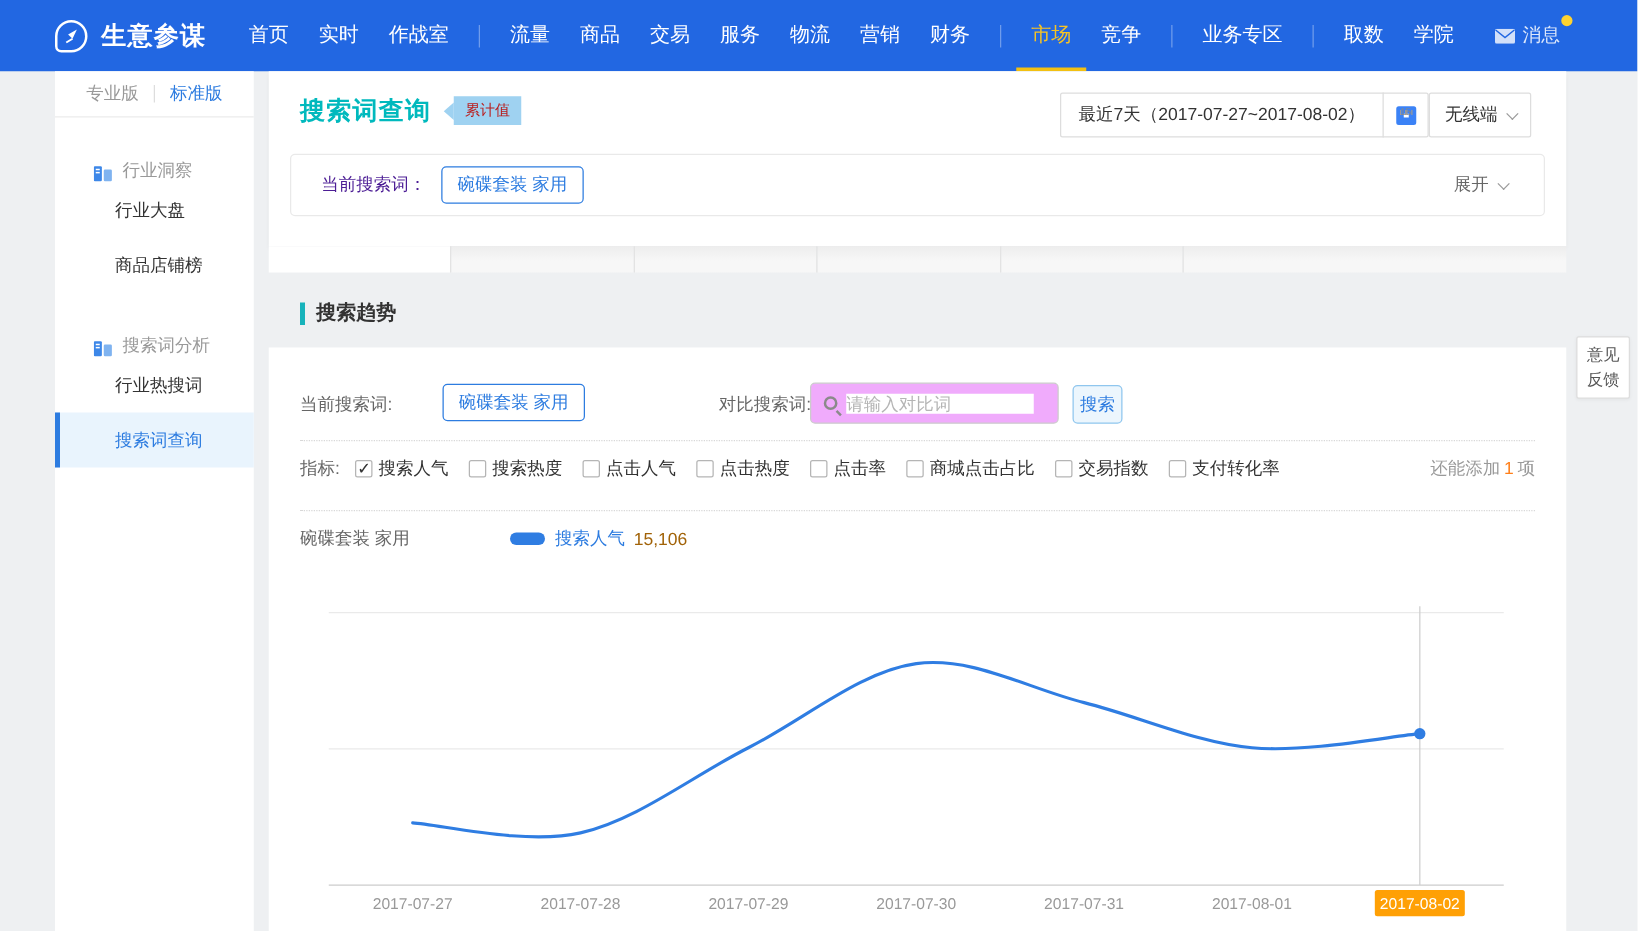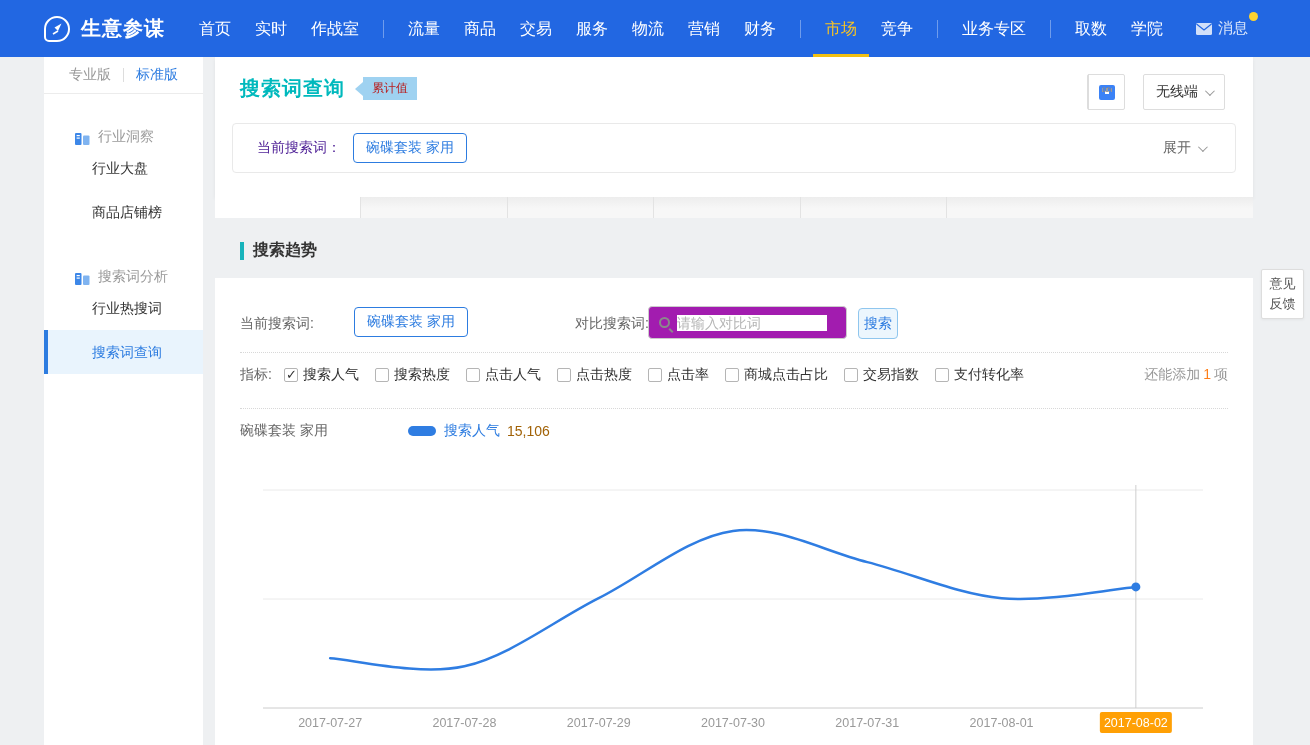--- a/index.html
+++ b/index.html
@@ -40,21 +40,21 @@
   .title-tag { display:flex; align-items:center; margin-left:10px; }
   .tag-arrow { width:0; height:0; border-top:7px solid transparent; border-bottom:7px solid transparent; border-right:8px solid #9fd2f1; }
   .tag-body { background:#9fd2f1; color:#b91c1c; font-size:12px; padding:3px 9px; }
   .hdr-controls { position:absolute; right:28px; top:17px; display:flex; align-items:center; }
   .date-btn { display:flex; align-items:center; border:1px solid #ddd; border-radius:2px; height:36px; background:#fff; cursor:pointer; }
   .date-text { font-size:14px; color:#333; padding:0 14px; }
   .cal-seg { width:36px; height:36px; border-left:1px solid #ddd; display:flex; align-items:center; justify-content:center; }
   .cal-icon { width:16px; height:15px; border:6px solid #3b82f6; border-radius:2px; position:relative; font-size:8px; color:#888; display:flex; align-items:flex-end; justify-content:center; }
   .cal-icon::before { content:""; position:absolute; top:-3px; left:2px; width:3px; height:4px; border-left:1px solid #9a9a9a; border-right:1px solid #9a9a9a; }
   .cal-icon::after { content:""; position:absolute; top:-3px; right:2px; width:3px; height:4px; border-left:1px solid #9a9a9a; border-right:1px solid #9a9a9a; }
-  .device-btn { display:flex; align-items:center; border:1px solid #ddd; border-radius:2px; height:36px; padding:0 12px; margin-left:18px; font-size:14px; color:#333; background:#fff; cursor:pointer; }
+  .device-btn { display:flex; align-items:center; border:1px solid #ddd; border-radius:2px; height:36px; padding:0 12px; font-size:14px; color:#333; background:#fff; cursor:pointer; }
   .chev { width:7px; height:7px; border-right:1px solid #999; border-bottom:1px solid #999; transform:rotate(45deg) translateY(-2px); margin-left:7px; }
   .current-box { position:absolute; left:17px; right:17px; top:66px; height:50px; border:1px solid #e9e9e9; border-radius:4px; display:flex; align-items:center; }
   .current-label { margin-left:24px; font-size:14px; color:#4c1d95; }
   .kw-chip { border:1px solid #2d7ce0; color:#2d7ce0; font-size:14px; border-radius:4px; padding:5px 12px; margin-left:12px; background:#fff; cursor:pointer; }
   .expand-link { position:absolute; right:30px; display:flex; align-items:center; font-size:14px; color:#666; cursor:pointer; }
 
   
   .tab-strip { position:absolute; left:215px; top:197px; width:1038px; height:21px; display:flex; }
   .tab-seg { background:linear-gradient(#ededed,#f7f7f7 55%); border-left:1px solid #e3e3e3; }
   .tab-seg.active { background:#fff; border-left:none; }
@@ -64,21 +64,21 @@
   .section-title { position:absolute; left:240px; top:240px; display:flex; align-items:center; }
   .teal-bar { width:4px; height:18px; background:#17b3bb; margin-right:9px; }
   .section-title span { font-size:16px; font-weight:bold; color:#333; }
 
   
   .trend-card { position:absolute; left:215px; top:278px; width:1038px; height:605px; background:#fff; }
   .row-search { position:absolute; left:25px; right:25px; top:28px; height:36px; }
   .row-search .lbl { position:absolute; left:0; top:0; line-height:34px; font-size:14px; color:#666; }
   .row-search .chip2 { position:absolute; left:102px; top:1px; }
   .lbl-compare { position:absolute; left:335px; top:0; line-height:34px; font-size:14px; color:#666; }
-  .cmp-input { position:absolute; left:408px; top:0; width:199px; height:33px; border:1px solid #ccc; border-radius:4px; background:#a21caf; display:flex; align-items:center; padding-left:10px; }
+  .cmp-input { position:absolute; left:408px; top:0; width:199px; height:33px; border:1px solid #ccc; border-radius:4px; background:#f0abfc; display:flex; align-items:center; padding-left:10px; }
   .mag { width:11px; height:11px; border:2px solid #8a8a8a; border-radius:50%; position:relative; flex:0 0 auto; }
   .mag::after { content:""; position:absolute; width:2px; height:5px; background:#8a8a8a; left:9px; top:9px; transform:rotate(-45deg); }
   .cmp-input input { border:none; outline:none; font-size:14px; color:#333; margin-left:7px; width:150px; font-family:inherit; }
   .cmp-input input::placeholder { color:#b5b5b5; }
   .search-btn { position:absolute; left:618px; top:2px; width:40px; height:31px; background:#ecf6fd; border:1px solid #8fc6ee; border-radius:4px; color:#2d7ce0; font-size:14px; cursor:pointer; font-family:inherit; }
   .dotted { position:absolute; left:25px; right:25px; border-bottom:1px dotted #d8d8d8; }
   .d1 { top:74px; } .d2 { top:130px; }
   .row-metrics { position:absolute; left:25px; right:25px; top:88px; height:30px; display:flex; align-items:flex-start; }
   .row-metrics .lbl { font-size:14px; color:#666; margin-right:12px; }
   .metric { display:flex; align-items:center; margin-right:16px; cursor:pointer; }
@@ -178,20 +178,21 @@
   <div class="header-card">
     <div class="title-row">
       <span class="page-title">搜索词查询</span>
       <span class="title-tag">
         <span class="tag-arrow"></span>
         <span class="tag-body">累计值</span>
       </span>
     </div>
     <div class="hdr-controls">
       <div class="date-btn">
+        <span class="date-text">最近7天（2017-07-27~2017-08-02）</span>
         <span class="cal-seg">
           <span class="cal-icon">
               <span>15</span>
             </span>
         </span>
       </div>
       <div class="device-btn">
         <span>无线端</span>
         <span class="chev"></span>
       </div>

